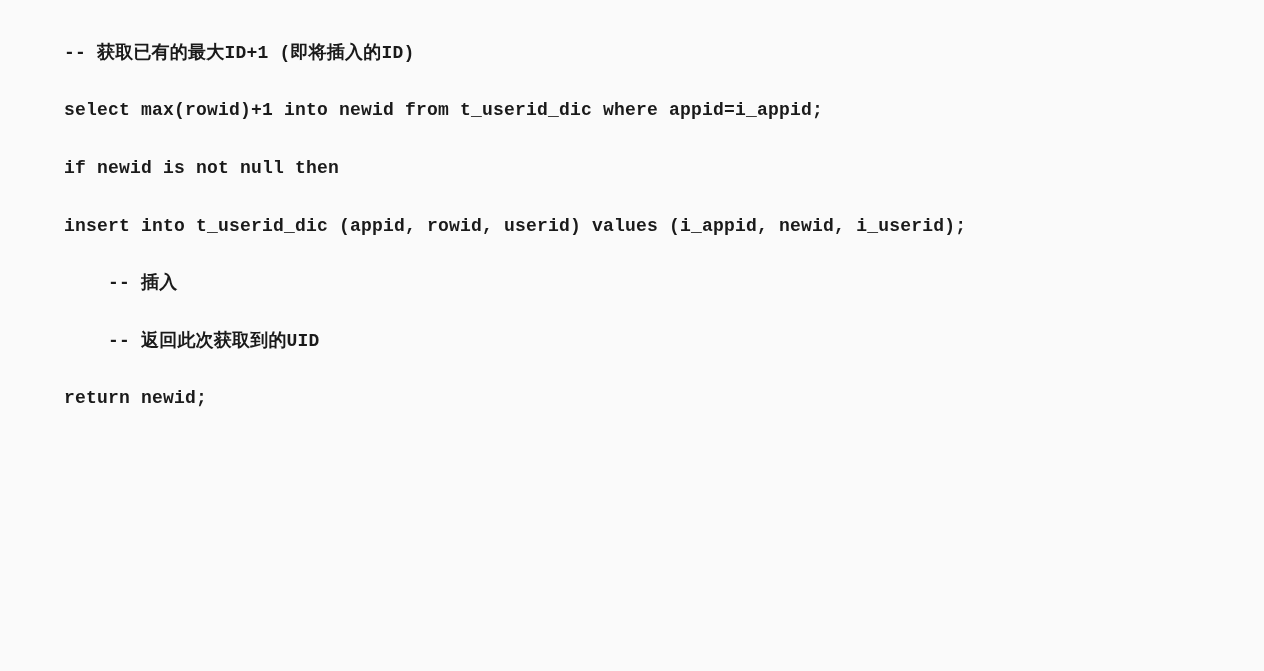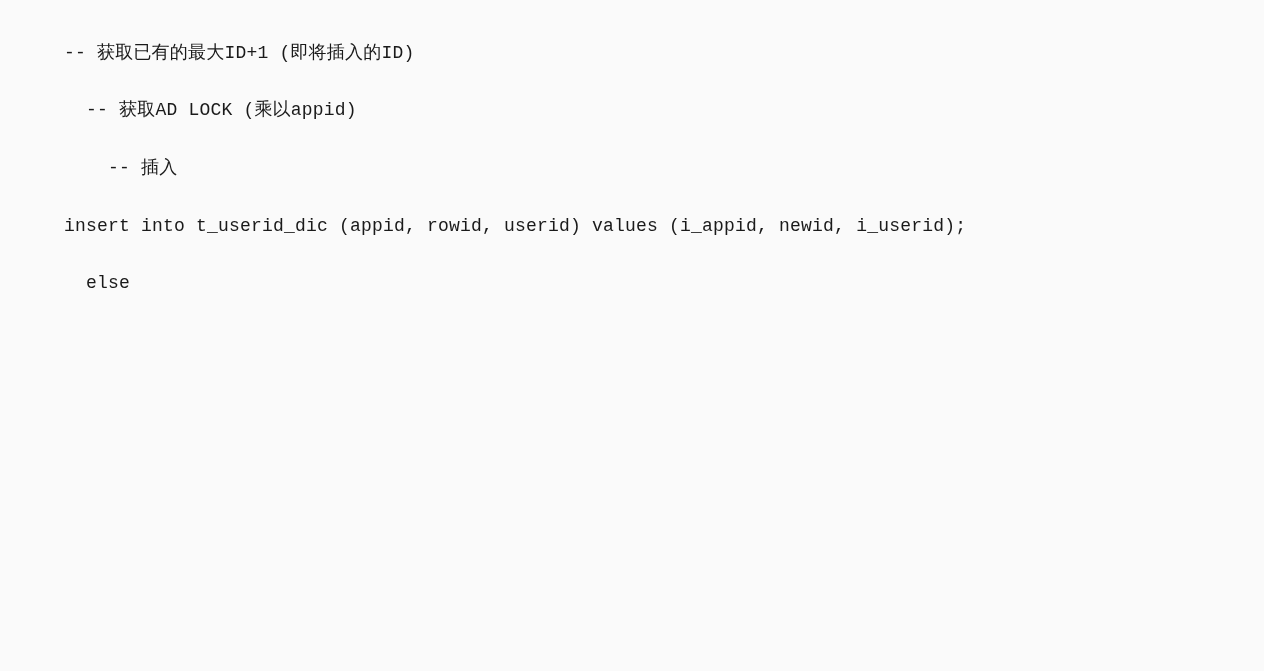--- a/index.html
+++ b/index.html
@@ -1,18 +1,19 @@
 <!DOCTYPE html>
 <html><head>
   <meta charset="utf-8">
   <style>
     * {
       margin: 0;
       padding: 0;
       box-sizing: border-box;
+      font-weight: bold;
     }
     body {
       background: #fafafa;
       font-family: "SF Mono", "Monaco", "Menlo", "Consolas", "Courier New", monospace;
       font-size: 18px;
       line-height: 1.6;
       color: #1a1a1a;
       padding: 10px 0;
     }
     .code-block {
@@ -24,24 +25,26 @@
     .code-line {
       display: block;
       min-height: 28.8px;
     }
   </style>
 </head>
 <body>
 
 <div class="code-block">
 <span class="code-line">-- 获取已有的最大ID+1 (即将插入的ID)</span>
-<span class="code-line">  -- 获取AD LOCK (乘以appid)</span>
+<span class="code-line">select max(rowid)+1 into newid from t_userid_dic where appid=i_appid;</span>
+<span class="code-line">if newid is not null then</span>
+<span class="code-line">insert into t_userid_dic (appid, rowid, userid) values (i_appid, newid, i_userid);</span>
 <span class="code-line">    -- 插入</span>
-<span class="code-line">insert into t_userid_dic (appid, rowid, userid) values (i_appid, newid, i_userid);</span>
-<span class="code-line">  else</span>
+<span class="code-line">    -- 返回此次获取到的UID</span>
+<span class="code-line">return newid;</span>
 
 
 
 
 
 
 
 
 
 

